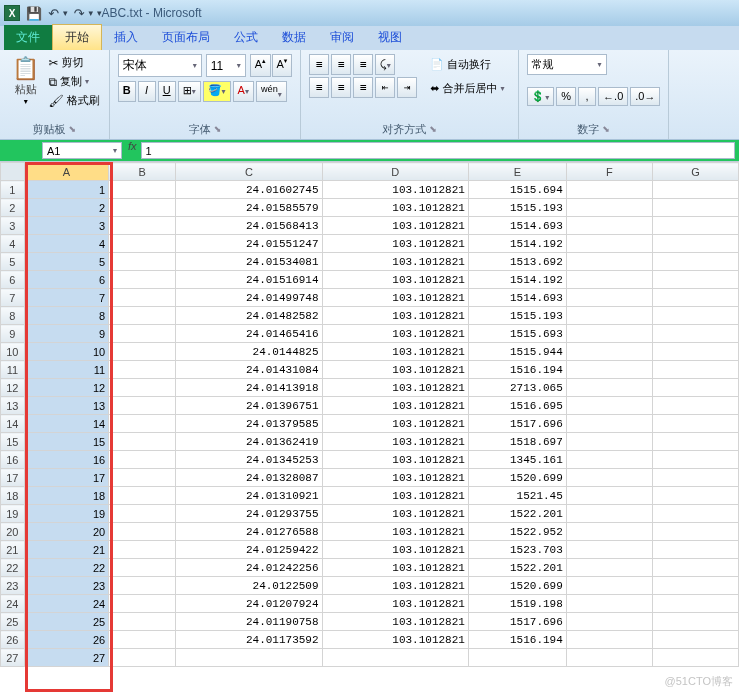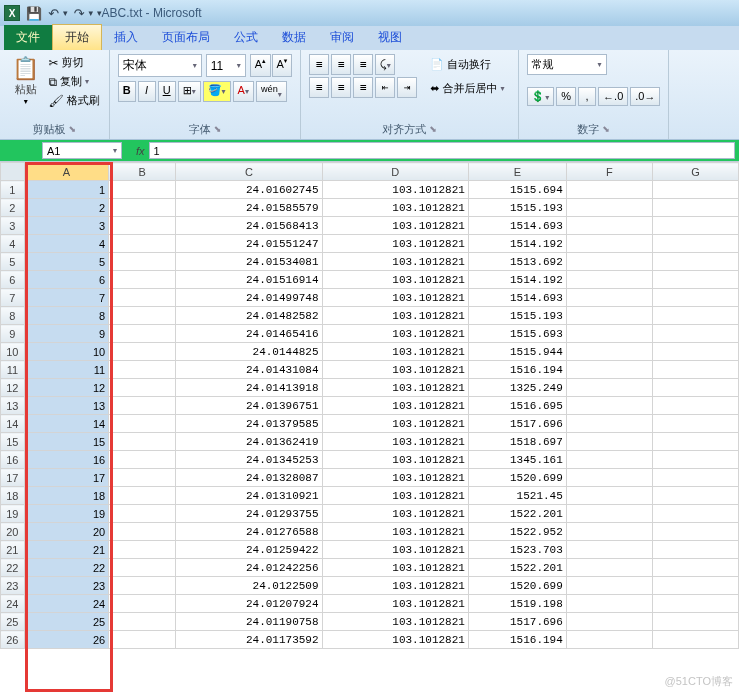--- a/index.html
+++ b/index.html
@@ -4,21 +4,21 @@
 <style>
 * { margin: 0; padding: 0; box-sizing: border-box; font-family: "Microsoft YaHei", Tahoma, sans-serif; }
 body { width: 739px; height: 695px; overflow: hidden; background: #fff; font-size: 12px; position: relative; }
 .titlebar { height: 26px; background: linear-gradient(#cde6f7,#a5cbe7); display: flex; align-items: center; padding: 0 4px; }
 .titlebar .excel-icon { width: 16px; height: 16px; background: #217346; color: #fff; font-size: 10px; display:flex;align-items:center;justify-content:center;font-weight:bold;border:1px solid #1a5e38; }
 .qat { display:flex; gap:6px; margin-left:6px; align-items:center;}
 .qat span { cursor:pointer; font-size:13px; color:#345; }
 .qat .chev { font-size:9px;color:#345;margin-left:-2px;}
 .title-center { flex:1; text-align:left; color:#3b5a7a; font-size:12px; }
 .tabs { height:24px; background:#c6dbef; display:flex; align-items:flex-end; padding-left:4px; }
-.file-tab { background:#107c41; color:#fef9c3; padding:4px 12px; font-size:12px; cursor:pointer; }
+.file-tab { background:#107c41; color:#5eead4; padding:4px 12px; font-size:12px; cursor:pointer; }
 .ribbon-tab { padding:4px 12px; font-size:12px; color:#1d4ed8; cursor:pointer; }
 .ribbon-tab.active { background:linear-gradient(#fff7d8,#ffe388); border:1px solid #d4b558; border-bottom:none; color:#333;}
 .ribbon { height:90px; background:linear-gradient(#eaf3fb,#d5e6f5); border-bottom:1px solid #a8c2d8; display:flex; }
 .group { border-right:1px solid #b8cad8; padding:4px 8px 2px; display:flex; flex-direction:column; justify-content:space-between; position:relative;}
 .group-label { text-align:center; font-size:11px; color:#445a6f; height:16px; display:flex;align-items:center;justify-content:center;gap:3px;}
 .group-label .dlaunch { font-size:9px; color:#889;}
 .clipboard-body { display:flex; gap:4px; }
 .paste-btn { display:flex; flex-direction:column; align-items:center; cursor:pointer; padding:2px 4px;}
 .paste-btn .icon { font-size:22px; }
 .paste-btn .lbl { font-size:11px; color:#444; }
@@ -37,21 +37,21 @@
 .align-grid { display:flex; flex-direction:column; gap:2px;}
 .align-r { display:flex; gap:2px;}
 .align-r .sq-btn { min-width:20px; padding:3px; font-family:monospace;}
 .wrap-col { display:flex; flex-direction:column; gap:3px;}
 .wrap-col .btn { display:flex; align-items:center; gap:3px; border:1px solid transparent; padding:2px 4px; cursor:pointer; font-size:11px;}
 .num-body { display:flex; flex-direction:column; gap:12px;}
 .num-sel { border:1px solid #abc; background:#fff; padding:2px 4px; width:80px; cursor:pointer; display:flex;justify-content:space-between;align-items:center;font-size:11px;}
 .num-row {display:flex;gap:2px;}
 .formula-bar { height:22px; display:flex; border-bottom:1px solid #c0cdd8; background:#22c55e;}
 .name-box { width:80px; border:1px solid #abc; background:#fff; margin:2px; padding:2px 4px; font-size:11px; display:flex;justify-content:space-between;align-items:center;}
-.fx-btns { display:flex; align-items:center; padding:0 4px; gap:4px;margin-left:8px;}
+.fx-btns { display:flex; align-items:flex-start; padding:0 4px; gap:4px;}
 .fx { font-style:italic; font-size:11px; cursor:pointer;color:#444;}
 .fx-input { flex:1; border:1px solid #abc; background:#fff; margin:2px 4px 2px 0; padding:2px 4px; font-size:11px;}
 .grid-area { position:relative; overflow:hidden;}
 table { border-collapse:collapse; width:100%;}
 th, td { border:1px solid #d4d4d4; font-size:11px; height:18px; padding:0 3px; font-family:Tahoma,sans-serif;}
 th { background:linear-gradient(#f7fafc,#e0e9ef); color:#444; font-weight:normal;}
 th.corner { width:24px; background:#e0e9ef;}
 th.col { text-align:center;}
 th.col.sel { background:#ffdd87;}
 td.rowhdr { background:linear-gradient(#f7fafc,#e0e9ef); text-align:center; color:#444; width:24px;}
@@ -348,21 +348,21 @@
           <td class="num">1516.194</td>
           <td class="num"></td>
           <td class="num"></td>
         </tr>
         <tr>
           <td class="rowhdr">12</td>
           <td class="sel-col">12</td>
           <td class="num"></td>
           <td class="num">24.01413918</td>
           <td class="num">103.1012821</td>
-          <td class="num">1325.249</td>
+          <td class="num">2713.065</td>
           <td class="num"></td>
           <td class="num"></td>
         </tr>
         <tr>
           <td class="rowhdr">13</td>
           <td class="sel-col">13</td>
           <td class="num"></td>
           <td class="num">24.01396751</td>
           <td class="num">103.1012821</td>
           <td class="num">1516.695</td>
@@ -489,20 +489,30 @@
           <td class="num"></td>
           <td class="num"></td>
         </tr>
         <tr>
           <td class="rowhdr">26</td>
           <td class="sel-col">26</td>
           <td class="num"></td>
           <td class="num">24.01173592</td>
           <td class="num">103.1012821</td>
           <td class="num">1516.194</td>
+          <td class="num"></td>
+          <td class="num"></td>
+        </tr>
+        <tr>
+          <td class="rowhdr">27</td>
+          <td class="sel-col">27</td>
+          <td class="num"></td>
+          <td class="num"></td>
+          <td class="num"></td>
+          <td class="num"></td>
           <td class="num"></td>
           <td class="num"></td>
         </tr>
       </tbody>
   </table>
   <div class="red-box" style="top:0;left:25px;width:88px;height:530px;"></div>
 </div>
 
 <div class="watermark">@51CTO博客</div>
 

